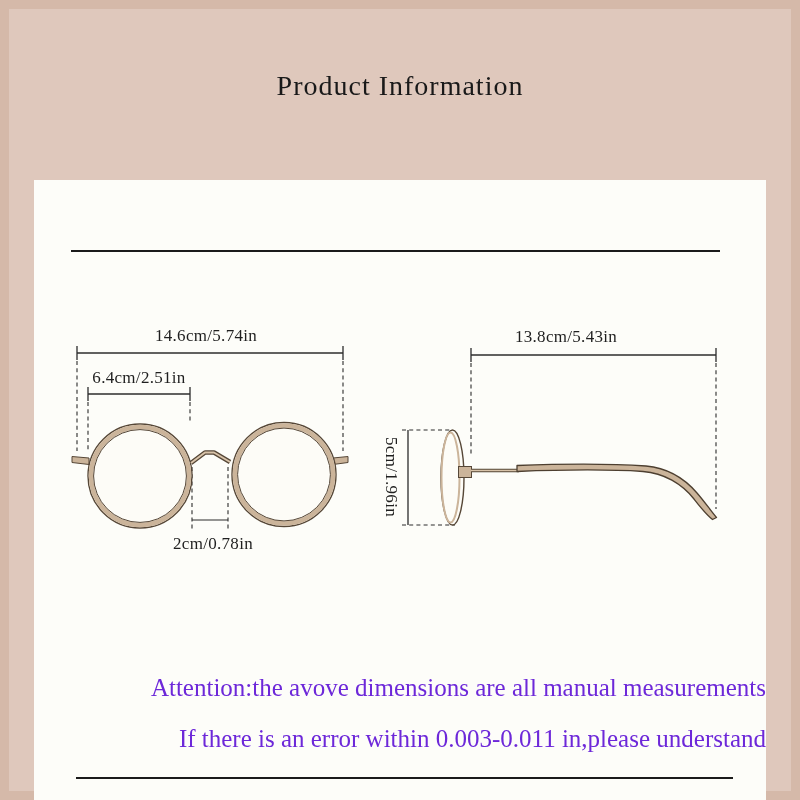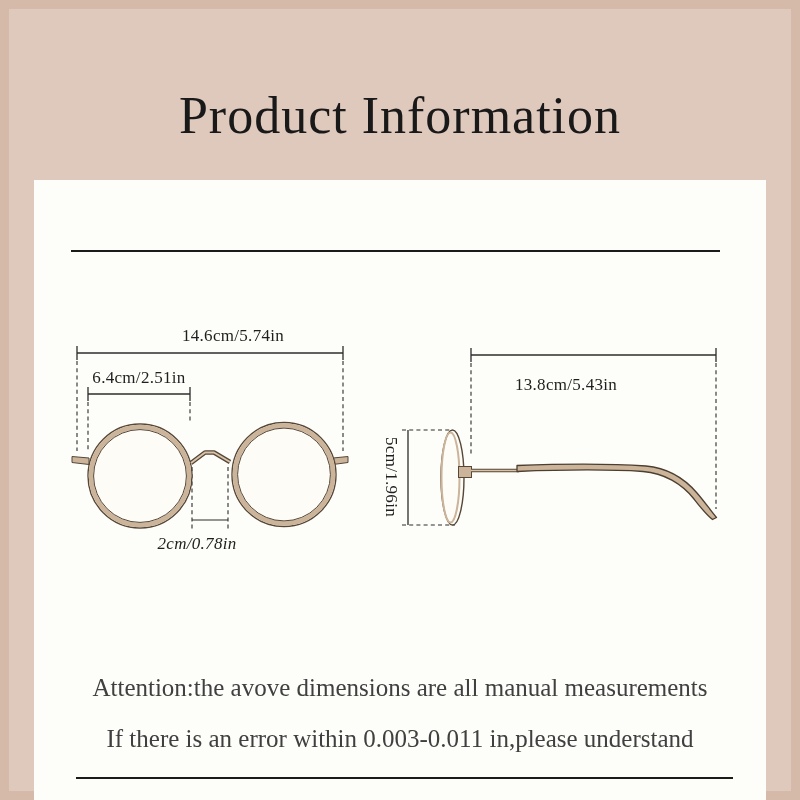--- a/index.html
+++ b/index.html
@@ -8,23 +8,23 @@
     background:#dfc8bc;
     font-family:"Liberation Serif", serif;
     color:#1c1c1c;
   }
   .bg-frame{
     position:absolute;inset:0;
     box-shadow:inset 0 0 0 9px rgba(186,148,122,0.28);
     pointer-events:none;
   }
   .page-title{
-    position:absolute;top:86px;left:0;width:800px;
+    position:absolute;top:70px;left:0;width:800px;
     text-align:center;
-    font-size:52px;letter-spacing:1px;color:#191919;
+    font-size:28px;letter-spacing:1px;color:#191919;
     font-weight:400;
   }
   .card{
     position:absolute;left:34px;top:180px;width:732px;height:620px;
     background:#fdfdf9;
   }
   .rule{
     position:absolute;height:2px;background:#1b1b1b;
   }
   .diagram-svg{
@@ -34,22 +34,22 @@
   .dim-label{
     position:absolute;
     font-size:17px;color:#1f1f1f;white-space:nowrap;
     transform:translate(-50%,-50%);
     letter-spacing:0.3px;
   }
   .dim-label.vertical{
     transform:translate(-50%,-50%) rotate(90deg);
   }
   .attention{
-    position:absolute;left:34px;width:732px;text-align:center;
-    font-size:25px;color:#404040;white-space:nowrap;
+    position:absolute;left:34px;width:732px;text-align:right;
+    font-size:25px;color:#6d28d9;white-space:nowrap;
   }
   .attention.line1{top:674px;}
   .attention.line2{top:706px;margin-top:19px;}
 </style>
 </head>
 <body>
 
 <div class="bg-frame"></div>
 
 <div class="page-title">Product Information</div>
@@ -135,20 +135,20 @@
          C668,468 685,479 697,493
          C704,501 711,511 716.5,517.5
          L712.5,519.5
          C706,514.5 701,508 694,499
          C682,484 664,473 643,471.5
          C612,469.5 560,469.8 517,471.5
          Z" fill="#cbb49a" stroke="#4d3f30" stroke-width="1.3" stroke-linejoin="round"></path>
   </g>
 </svg>
 
-<div class="dim-label" style="left:233px;top:336px;">14.6cm/5.74in</div>
+<div class="dim-label" style="left:206px;top:336px;">14.6cm/5.74in</div>
 <div class="dim-label" style="left:139px;top:378px;font-family:Liberation Serif, serif;">6.4cm/2.51in</div>
-<div class="dim-label" style="left:197px;top:544px;font-style:italic;">2cm/0.78in</div>
-<div class="dim-label" style="left:566px;top:337px;margin-top:48px;">13.8cm/5.43in</div>
+<div class="dim-label" style="left:213px;top:544px;">2cm/0.78in</div>
+<div class="dim-label" style="left:566px;top:337px;">13.8cm/5.43in</div>
 <div class="dim-label vertical" style="left:391px;top:477px;">5cm/1.96in</div>
 
 <div class="attention line1">Attention:the avove dimensions are all manual measurements</div>
 <div class="attention line2">If there is an error within 0.003-0.011 in,please understand</div>
 
 </body></html>

